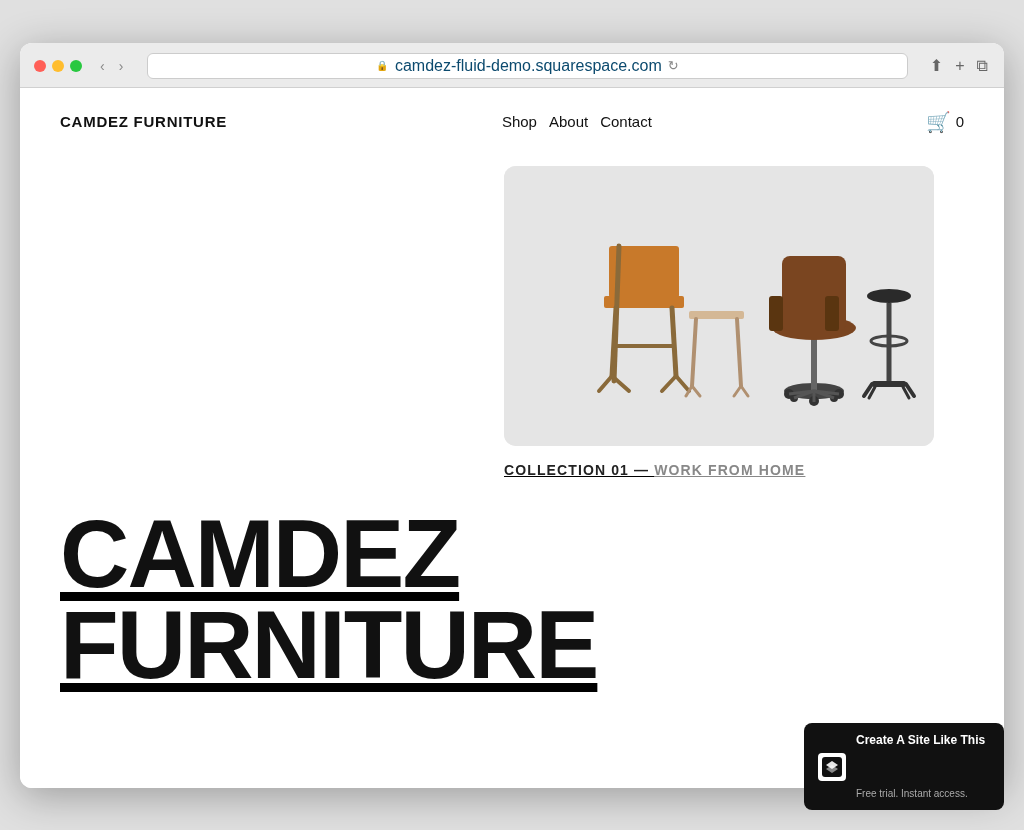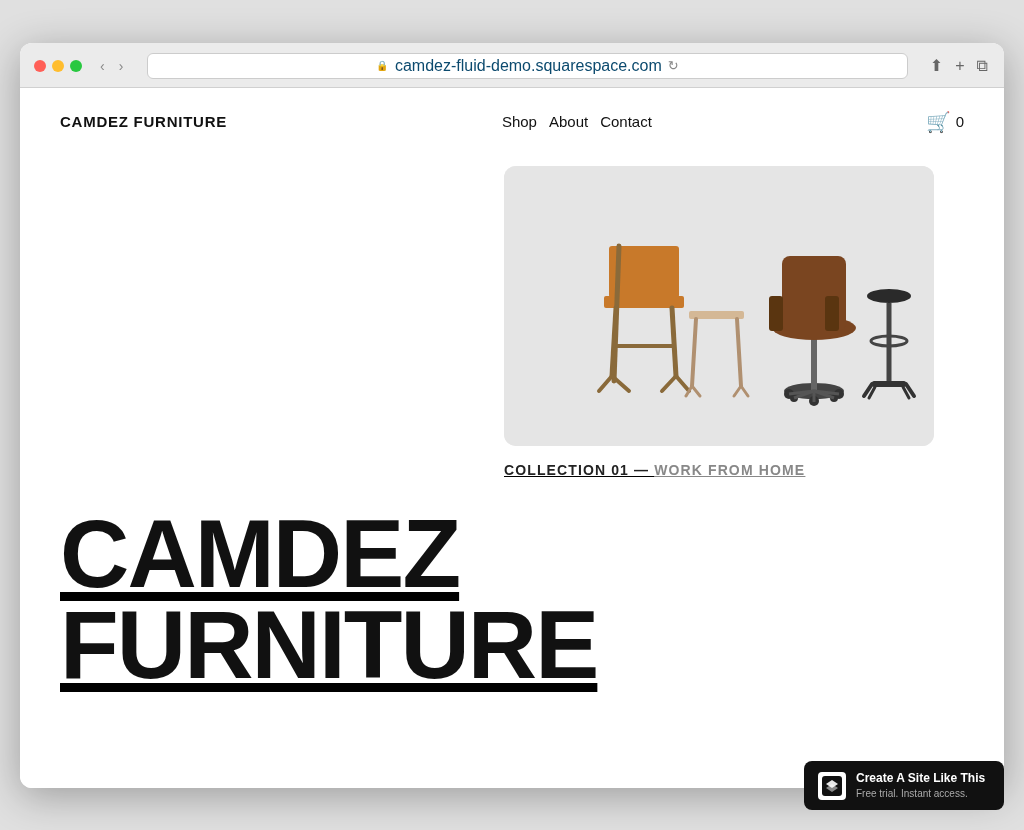--- a/index.html
+++ b/index.html
@@ -263,20 +263,21 @@
       font-size: 12px;
       font-weight: 600;
       color: #fff;
       line-height: 1.3;
     }
 
     .sq-sub-text {
       font-size: 10px;
       color: #aaa;
       line-height: 1.3;
+      margin-top: 38px;
     }
 
     
     .right-panel {
       margin-left: auto;
       width: 460px;
     }
 
     .top-section {
       display: flex;

